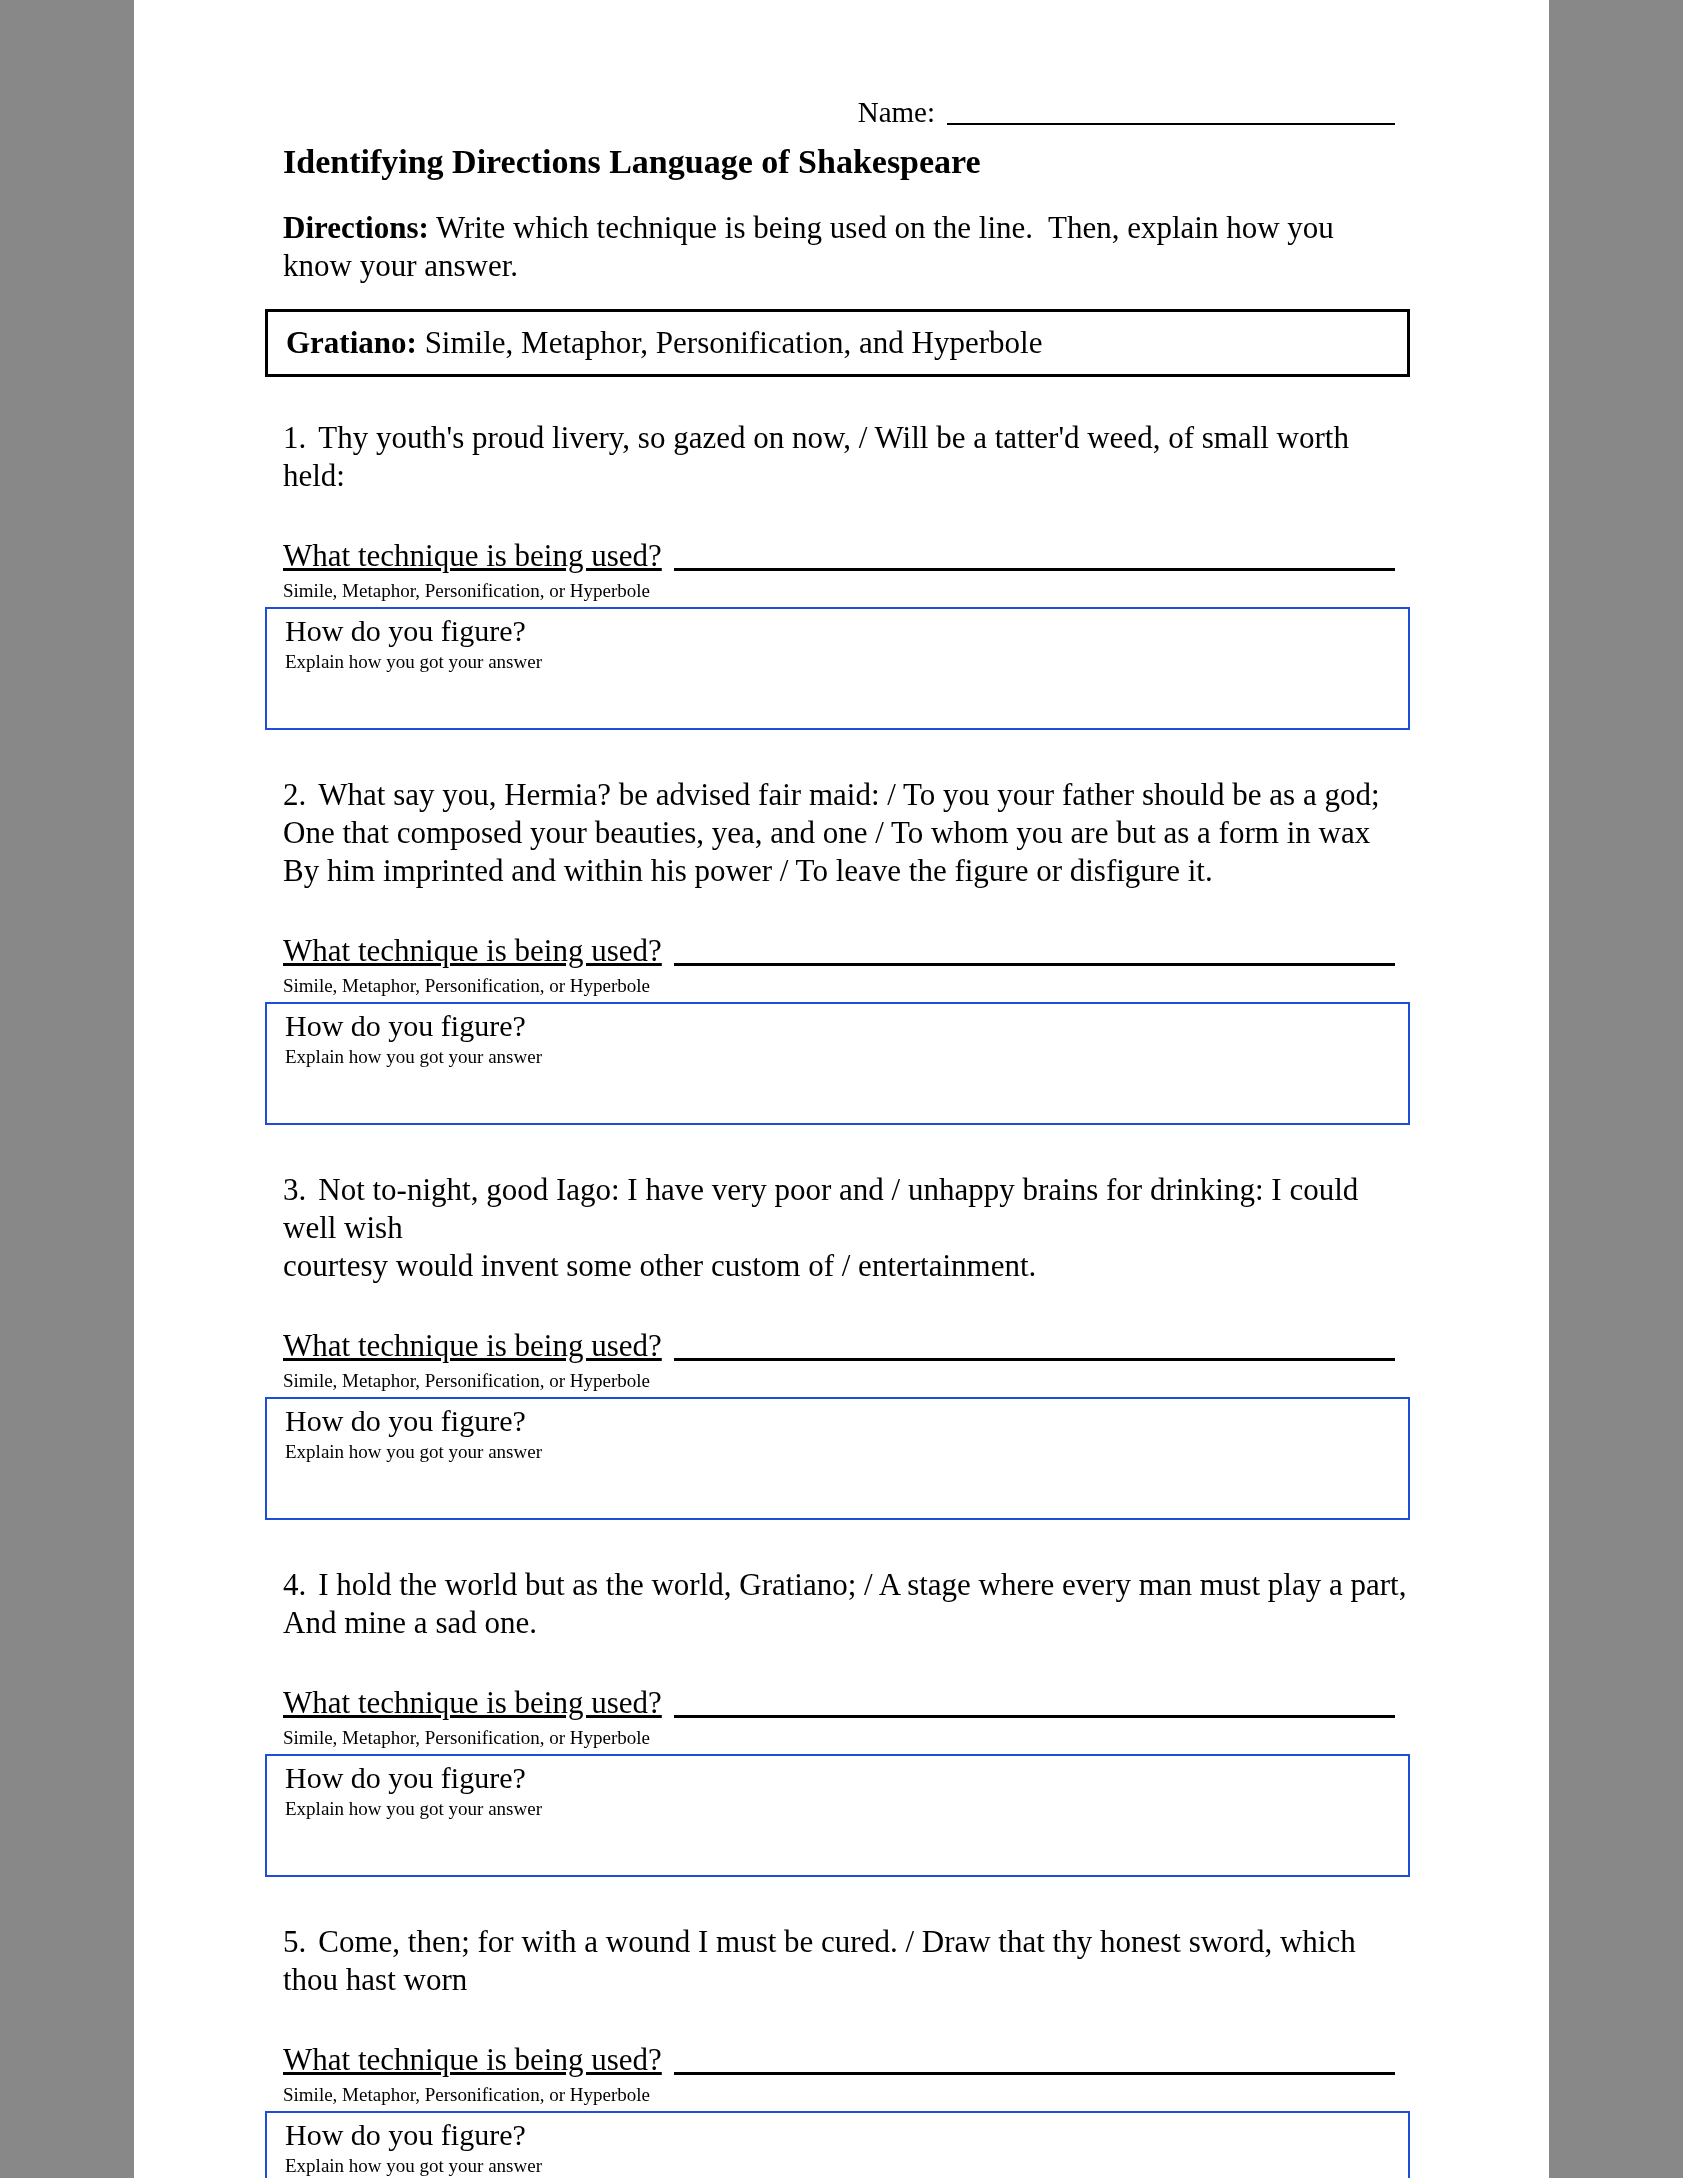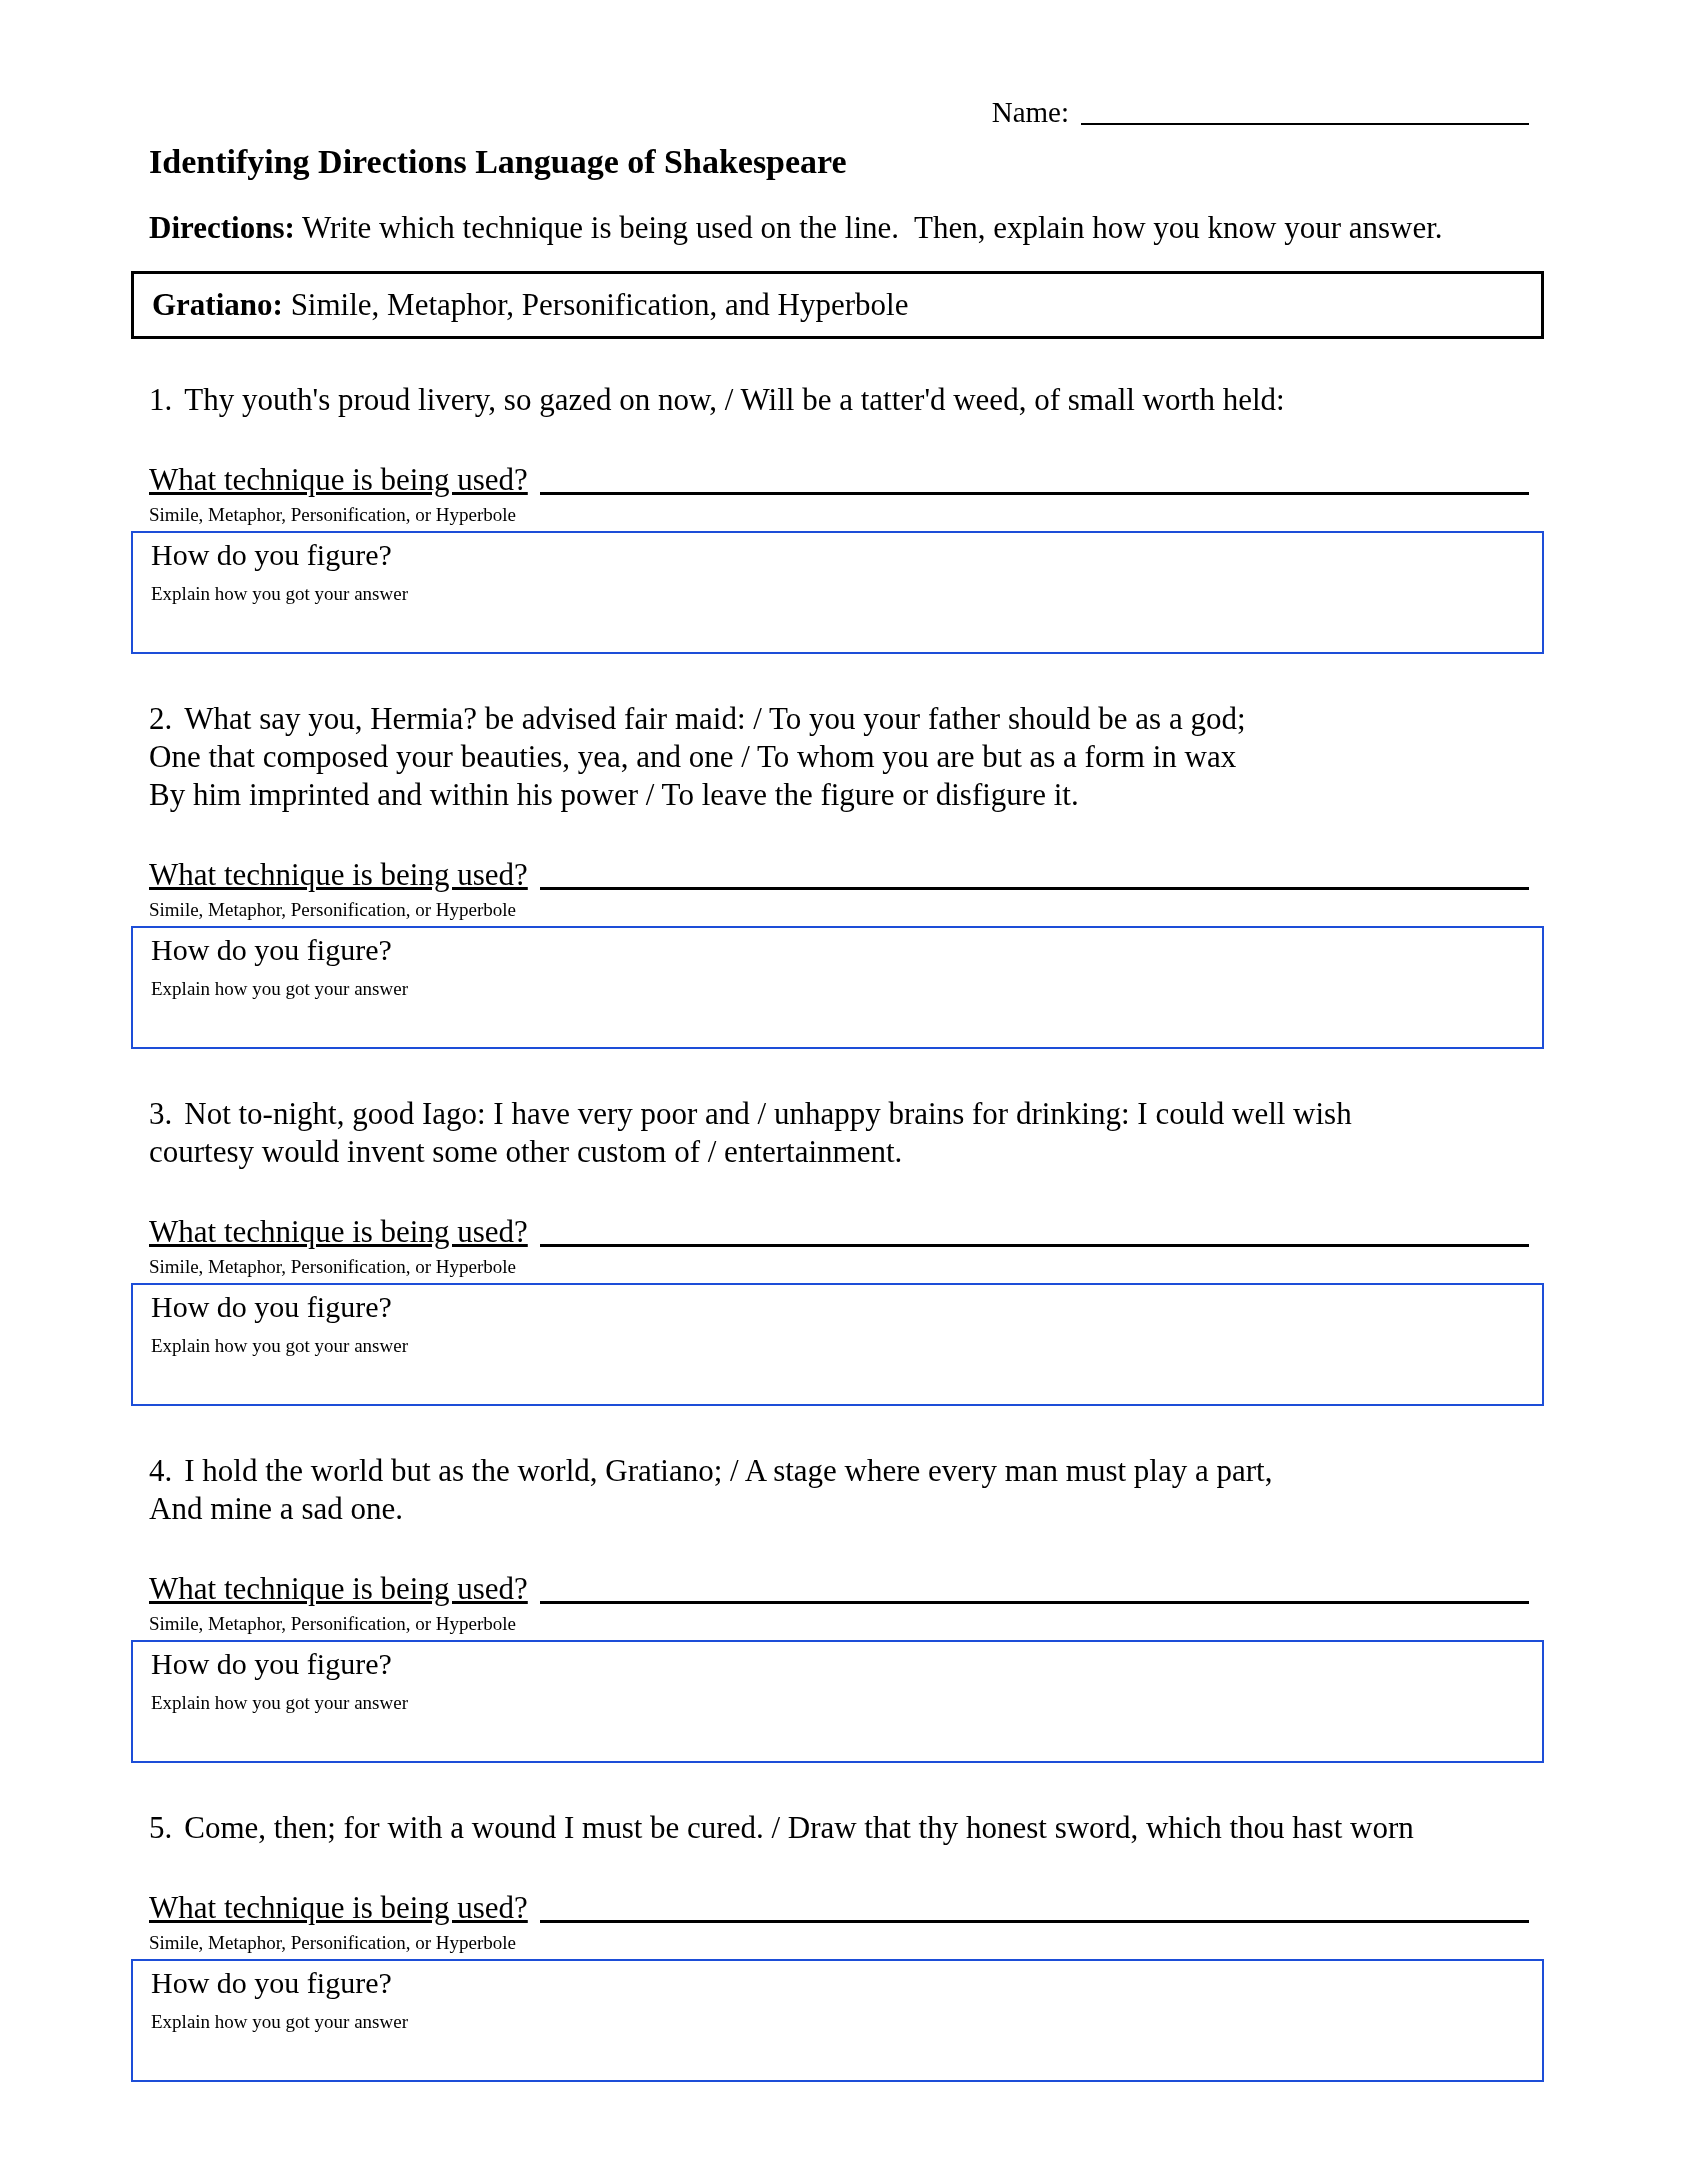--- a/index.html
+++ b/index.html
@@ -1,18 +1,18 @@
 <!DOCTYPE html>
 <html><head>
 <meta charset="utf-8">
 <style>
   html, body { margin: 0; padding: 0; background: #888; }
   .page {
     position: relative;
-    width: 1683px;
+    width: 1415px;
     height: 2178px;
     margin: 0 auto;
     background: #ffffff;
     box-sizing: border-box;
     padding: 95px 139px 0 131px;
     font-family: "Liberation Serif", "DejaVu Serif", serif;
     color: #000;
   }
   
   .name-row {
@@ -82,21 +82,21 @@
     font-size: 19px;
     line-height: 22px;
   }
   .figure-box {
     box-sizing: border-box;
     border: 2px solid #1d4ed8;
     height: 123px;
     padding: 3px 0 12px 18px;
   }
   .figure-label { font-size: 30px; line-height: 37px; }
-  .figure-caption { font-size: 19px; line-height: 23px; margin-top: 9px; }
+  .figure-caption { font-size: 19px; line-height: 23px; margin-top: 1px; }
 </style>
 </head>
 <body>
 
 <div class="page">
 
   <div class="name-row">
     <span class="name-label">Name:</span>
     <span class="name-line"></span>
   </div>

